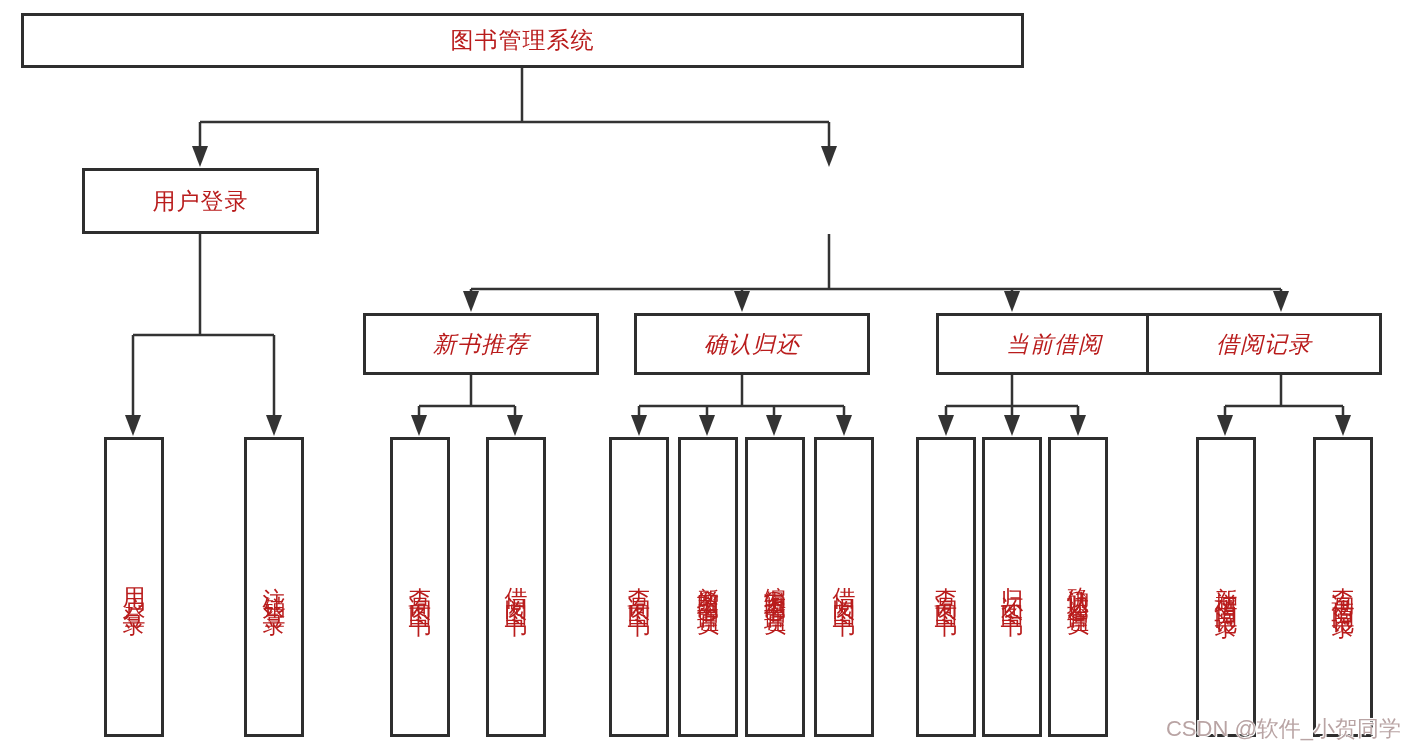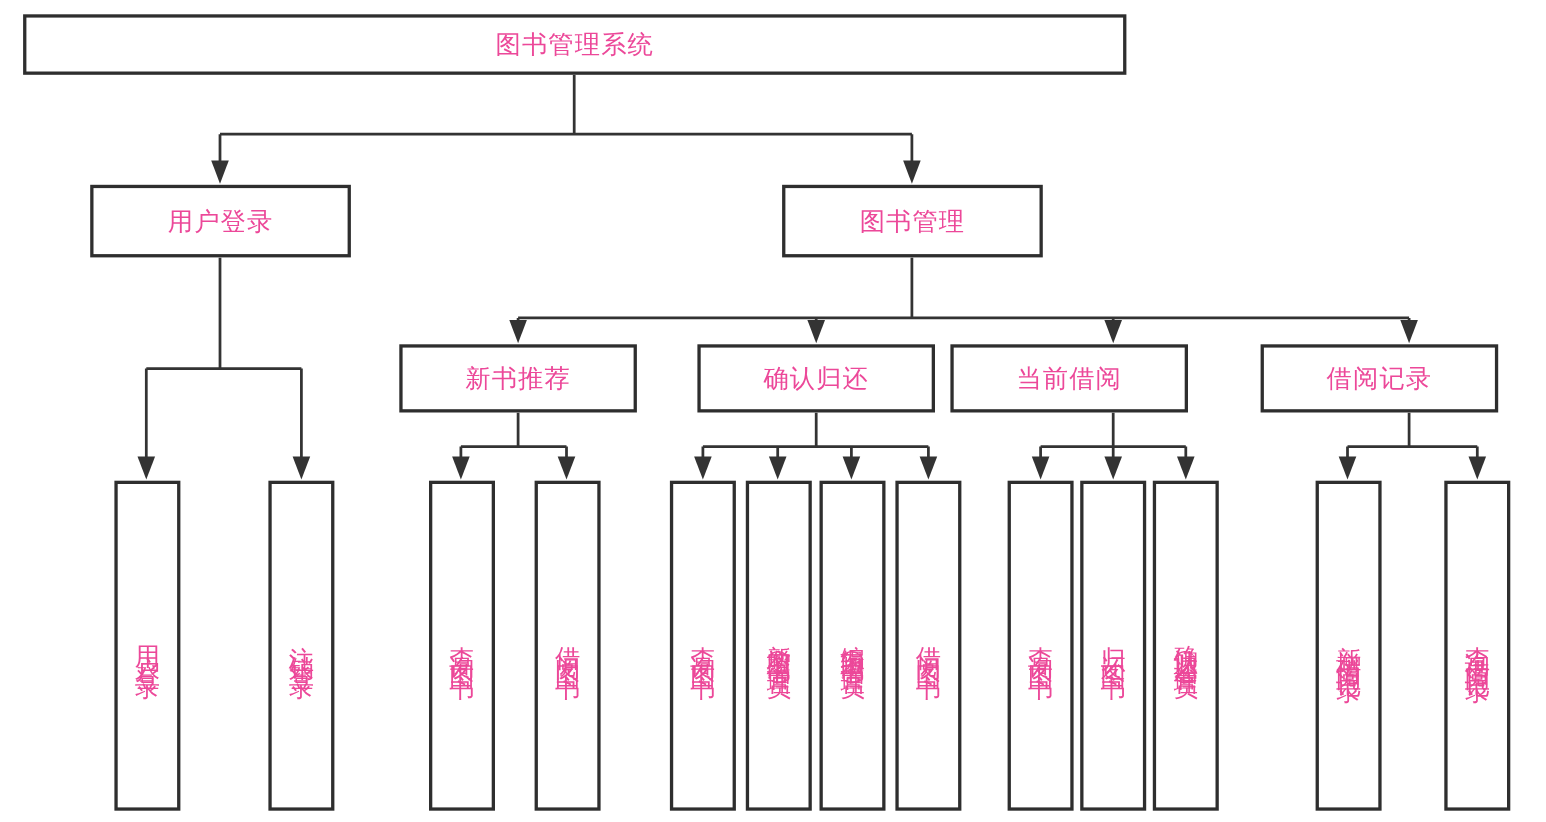--- a/index.html
+++ b/index.html
@@ -9,27 +9,27 @@
     background:#ffffff;
     font-family:"Liberation Sans", sans-serif;
     overflow:hidden;
   }
   #connector-layer{position:absolute;left:0;top:0;width:1405px;height:747px;}
   .hbox,.vbox{
     position:absolute;
     box-sizing:border-box;
     border:3px solid #2e2e2e;
     background:#ffffff;
-    color:#ec4899;
+    color:#b91c1c;
     display:flex;align-items:center;justify-content:center;
   }
   .hbox{font-size:23px;letter-spacing:1px;}
   .root{left:21px;top:13px;width:1003px;height:55px;}
   .lvl2{top:168px;width:237px;height:66px;}
-  .lvl3{top:313px;width:216px;height:62px;}
+  .lvl3{top:313px;width:236px;height:62px;font-style:italic;}
   .vbox{
     top:437px;width:60px;height:300px;
     writing-mode:vertical-rl;
     text-orientation:mixed;
     font-size:23px;letter-spacing:9px;
     line-height:1;
   }
   .v6{letter-spacing:6px;}
   .v9{font-size:22px;letter-spacing:4px;}
   .watermark{
@@ -94,38 +94,38 @@
     <g>
       <path class="wire" d="M1281 375 V406 M1225 406 H1343 M1225 406 V421 M1343 406 V421"></path>
       <polygon class="head" points="1225,436 1217,415 1233,415"></polygon>
       <polygon class="head" points="1343,436 1335,415 1351,415"></polygon>
     </g>
   </svg>
 
   <div class="hbox root">图书管理系统</div>
 
   <div class="hbox lvl2" style="left:82px;">用户登录</div>
-  <div class="hbox lvl2" style="left:711px;">图书管理</div>
 
   <div class="hbox lvl3" style="left:363px;">新书推荐</div>
   <div class="hbox lvl3" style="left:634px;">确认归还</div>
-  <div class="hbox lvl3" style="left:864px;">当前借阅</div>
+  <div class="hbox lvl3" style="left:936px;">当前借阅</div>
   <div class="hbox lvl3" style="left:1146px;">借阅记录</div>
 
   <div class="vbox" style="left:104px;">用户登录</div>
   <div class="vbox" style="left:244px;">注销登录</div>
 
   <div class="vbox" style="left:390px;">查询图书</div>
   <div class="vbox" style="left:486px;">借阅图书</div>
 
   <div class="vbox" style="left:609px;">查询图书</div>
   <div class="vbox v9" style="left:678px;">新增图书（管理员）</div>
   <div class="vbox v9" style="left:745px;">编辑图书（管理员）</div>
   <div class="vbox" style="left:814px;">借阅图书</div>
 
   <div class="vbox" style="left:916px;">查询图书</div>
   <div class="vbox" style="left:982px;">归还图书</div>
   <div class="vbox v9" style="left:1048px;">确认归还（管理员）</div>
 
   <div class="vbox v6" style="left:1196px;">新增借阅记录</div>
   <div class="vbox v6" style="left:1313px;">查询借阅记录</div>
 
+  <div class="watermark">CSDN @软件_小贺同学</div>
 </div>
 
 </body></html>

